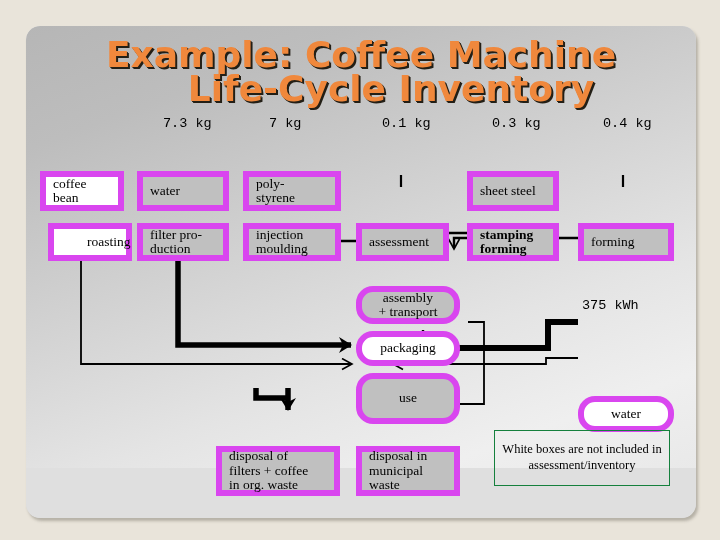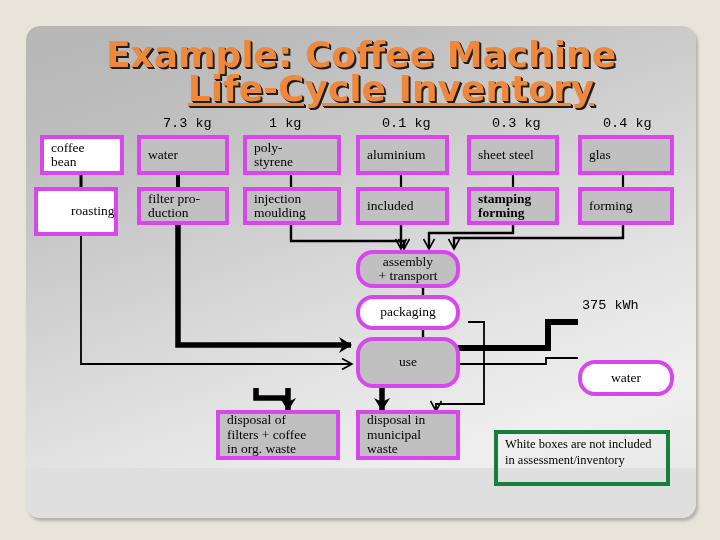--- a/index.html
+++ b/index.html
@@ -54,55 +54,57 @@
     width: 670px;
     text-align: center;
     font-family: "DejaVu Sans", "Liberation Sans", sans-serif;
     font-weight: bold;
     font-size: 36px;
     line-height: 34px;
     color: #f0883c;
     text-shadow: 2px 2px 0 #231f16, 1px 1px 0 #231f16;
     letter-spacing: 0px;
   }
-  #title .l2 { display:block; padding-left: 60px; text-decoration: underline; }
+  #title .l2 { display:block; padding-left: 60px; }
 
   
   .box {
     position: absolute;
-    border: 4px solid #d946ef;
+    border: 6px solid #d946ef;
     background: #c0c0c0;
     display: flex;
     align-items: center;
     padding-left: 7px;
     box-sizing: border-box;
     font-size: 13.5px;
     line-height: 14.5px;
     color: #000;
     font-family: "Liberation Serif", "DejaVu Serif", serif;
+    margin-top: 36px;
   }
   .box.white { background: #ffffff; }
   .box.center { justify-content: center; padding-left: 0; text-align:center;border-radius:17px; }
 
   .qty {
     position: absolute;
     font-size: 13.5px;
     color: #000;
     font-family: Liberation Mono, monospace;
   }
 
   #legend {
     position: absolute;
-    border: 4px solid #15803d;
+    border: 1px solid #15803d;
     background: transparent;
     font-size: 12.5px;
     line-height: 16px;
-    padding: 2px 7px;
+    padding: 10px 7px;
     box-sizing: border-box;
     color: #000;
+    text-align: center;
   }
 
   svg#wires { position: absolute; left:0; top:0; width:670px; height:442px; pointer-events:none; }
 </style>
 </head>
 <body>
 
 <div id="slide">
   <div id="panel"></div>
   <div id="lowerband"></div>
@@ -158,37 +160,35 @@
 
       <path d="M262,362 L262,384" stroke-width="5.5" marker-end="url(#ar-fatdown)"></path>
 
       <path d="M356,362 L356,384" stroke-width="5.5" marker-end="url(#ar-fatdown)"></path>
 
       <path d="M230,362 L230,372 L262,372" stroke-width="5.5" stroke-linejoin="miter"></path>
     </g>
   </svg>
 
   <div class="qty" style="left:137px; top:90px; width:92px;">7.3 kg</div>
-  <div class="qty" style="left:243px; top:90px; width:98px;">1 kg</div>
+  <div class="qty" style="left:243px; top:90px; width:98px;">7 kg</div>
   <div class="qty" style="left:356px; top:90px; width:93px;">0.1 kg</div>
   <div class="qty" style="left:466px; top:90px; width:93px;">0.3 kg</div>
   <div class="qty" style="left:577px; top:90px; width:96px;">0.4 kg</div>
   <div class="qty" style="left:556px; top:272px; width:110px;">375 kWh</div>
 
   <div class="box white" style="left:14px;  top:109px; width:84px;  height:40px;">coffee<br>bean</div>
   <div class="box" style="left:111px; top:109px; width:92px;  height:40px;">water</div>
   <div class="box" style="left:217px; top:109px; width:98px;  height:40px;">poly-<br>styrene</div>
-  <div class="box" style="left:330px; top:109px; width:93px;  height:40px;">aluminium</div>
   <div class="box" style="left:441px; top:109px; width:92px;  height:40px;">sheet steel</div>
-  <div class="box" style="left:552px; top:109px; width:96px;  height:40px;">glas</div>
-
-  <div class="box white" style="left:8px;  top:161px; width:84px;  height:49px;padding-left:33px;">roasting</div>
+
+  <div class="box white" style="left:22px;  top:161px; width:84px;  height:38px;padding-left:33px;">roasting</div>
   <div class="box" style="left:111px; top:161px; width:92px;  height:38px;">filter pro-<br>duction</div>
   <div class="box" style="left:217px; top:161px; width:98px;  height:38px;">injection<br>moulding</div>
-  <div class="box" style="left:330px; top:161px; width:93px;  height:38px;">included</div>
+  <div class="box" style="left:330px; top:161px; width:93px;  height:38px;">assessment</div>
   <div class="box" style="left:441px; top:161px; width:92px;  height:38px;font-weight:bold;">stamping<br>forming</div>
   <div class="box" style="left:552px; top:161px; width:96px;  height:38px;">forming</div>
 
   <div class="box center" style="left:330px; top:224px; width:104px; height:38px;">assembly<br>+ transport</div>
   <div class="box white center" style="left:330px; top:269px; width:104px; height:35px;">packaging</div>
   <div class="box center" style="left:330px; top:311px; width:104px; height:51px;">use</div>
 
   <div class="box white center" style="left:552px; top:334px; width:96px; height:36px;">water</div>
 
   <div class="box" style="left:330px; top:384px; width:104px; height:50px;">disposal in<br>municipal<br>waste</div>

